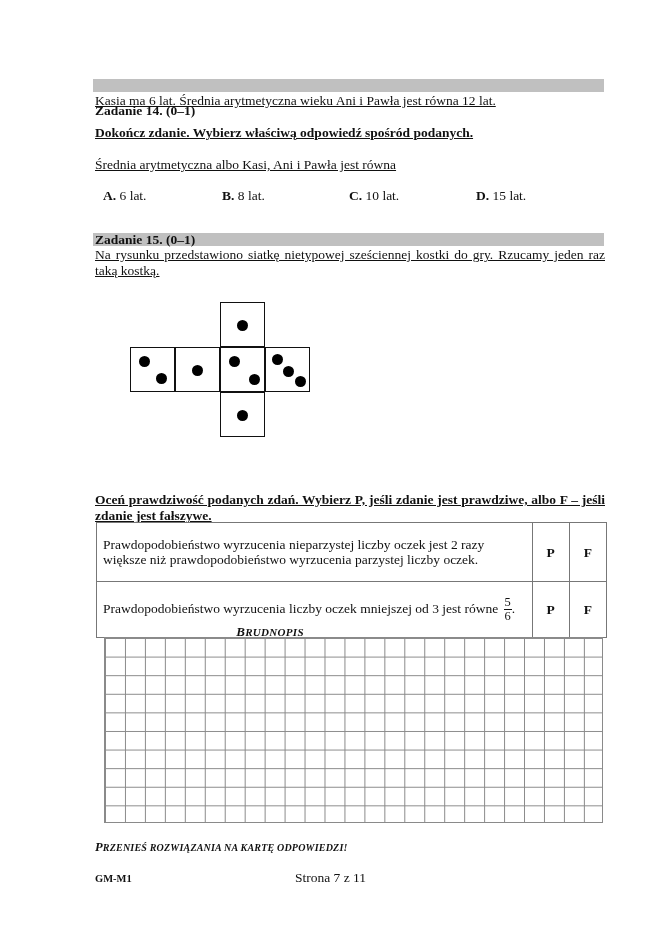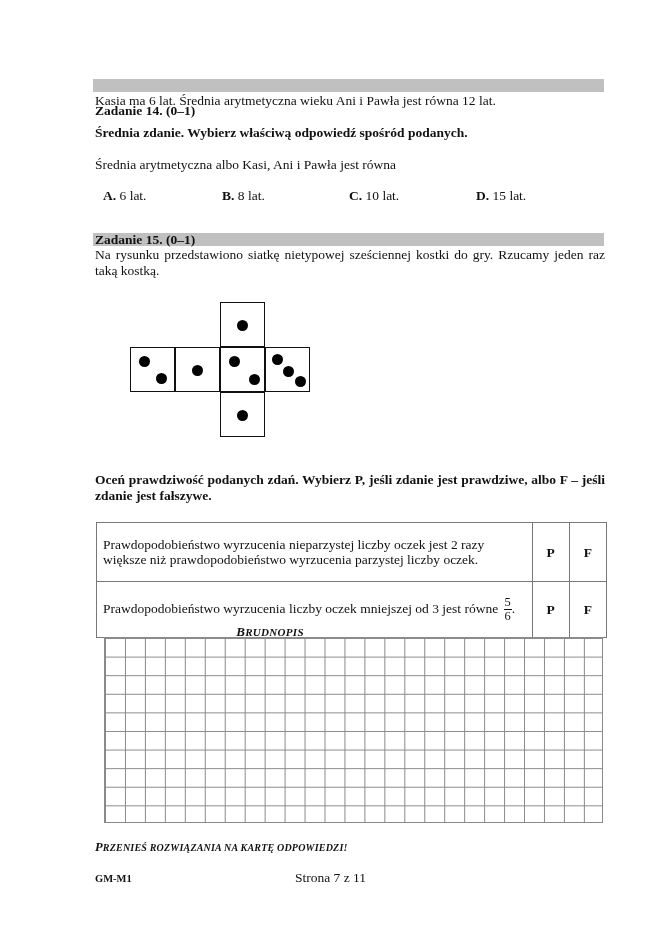--- a/index.html
+++ b/index.html
@@ -1,20 +1,20 @@
 <!DOCTYPE html>
 <html><head>
 <meta charset="utf-8">
 <style>
   html, body { margin:0; padding:0; background:#ffffff; }
   body { width:665px; height:941px; position:relative; overflow:hidden;
          font-family:"Liberation Serif", "DejaVu Serif", serif; color:#111; }
   .bar { position:absolute; left:93px; width:511px; height:13px; background:#c0c0c0; }
   .task-title { position:absolute; left:95px; font-weight:bold; font-size:13.5px; line-height:14px; }
-  .txt { position:absolute; left:95px; font-size:13.5px; line-height:16px; }
+  .txt { position:absolute; left:95px; font-size:13.5px; line-height:16px;text-decoration:underline; }
   .bold { font-weight:bold; }
   .justify { width:510px; text-align:justify; text-align-last:left; }
   .opt { position:absolute; font-size:13.5px; }
   .opt b { font-weight:bold; }
 
   
   .face { position:absolute; width:45px; height:45px; border:1.5px solid #111; box-sizing:border-box; background:#fff; }
   .pip { position:absolute; width:11px; height:11px; border-radius:50%; background:#000; }
 
   
@@ -42,21 +42,21 @@
   .footer-note .big { font-size:12.5px; }
   .code { position:absolute; left:95px; top:873px; font-weight:bold; font-size:10.5px; }
   .page { position:absolute; left:295px; top:870px; font-size:13.5px; }
 </style>
 </head>
 <body>
 
 <div class="bar" style="top:79px;"></div>
 <div class="task-title" style="top:79px;margin-top:25px;">Zadanie 14. (0–1)</div>
 <div class="txt" style="top:93px;">Kasia ma 6 lat. Średnia arytmetyczna wieku Ani i Pawła jest równa 12 lat.</div>
-<div class="txt bold" style="top:125px;">Średnia zdanie. Wybierz właściwą odpowiedź spośród podanych.</div>
+<div class="txt bold" style="top:125px;">Dokończ zdanie. Wybierz właściwą odpowiedź spośród podanych.</div>
 <div class="txt" style="top:157px;">Średnia arytmetyczna albo Kasi, Ani i Pawła jest równa</div>
 
 <div class="opt" style="left:95px; top:188px;margin-left:8px;"><b>A.</b> <span>6 lat.</span></div>
 <div class="opt" style="left:222px; top:188px;"><b>B.</b> <span>8 lat.</span></div>
 <div class="opt" style="left:349px; top:188px;"><b>C.</b> <span>10 lat.</span></div>
 <div class="opt" style="left:476px; top:188px;"><b>D.</b> <span>15 lat.</span></div>
 
 <div class="bar" style="top:233px;"></div>
 <div class="task-title" style="top:233px;">Zadanie 15. (0–1)</div>
 <div class="txt justify" style="top:247px;">Na rysunku przedstawiono siatkę nietypowej sześciennej kostki do gry. Rzucamy jeden raz taką kostką.</div>
@@ -79,21 +79,21 @@
   <div class="face" style="left:265px; top:347px;">
     <div class="pip" style="left:6px; top:6px;"></div>
     <div class="pip" style="left:17px; top:18px;"></div>
     <div class="pip" style="left:29px; top:28px;"></div>
   </div>
   <div class="face" style="left:220px; top:392px;">
     <div class="pip" style="left:16px; top:17px;"></div>
   </div>
 </div>
 
-<div class="txt bold justify" style="top:472px;">Oceń prawdziwość podanych zdań. Wybierz P, jeśli zdanie jest prawdziwe, albo F – jeśli zdanie jest fałszywe.</div>
+<div class="txt bold justify" style="top:492px;">Oceń prawdziwość podanych zdań. Wybierz P, jeśli zdanie jest prawdziwe, albo F – jeśli zdanie jest fałszywe.</div>
 
 <table class="tf">
   <tbody>
       <tr style="height:44px;">
     <td class="stmt">Prawdopodobieństwo wyrzucenia nieparzystej liczby oczek jest 2 razy większe niż prawdopodobieństwo wyrzucenia parzystej liczby oczek.</td>
     <td class="pf">P</td>
     <td class="pf">F</td>
   </tr>
   <tr style="height:40px;">
     <td class="stmt">

